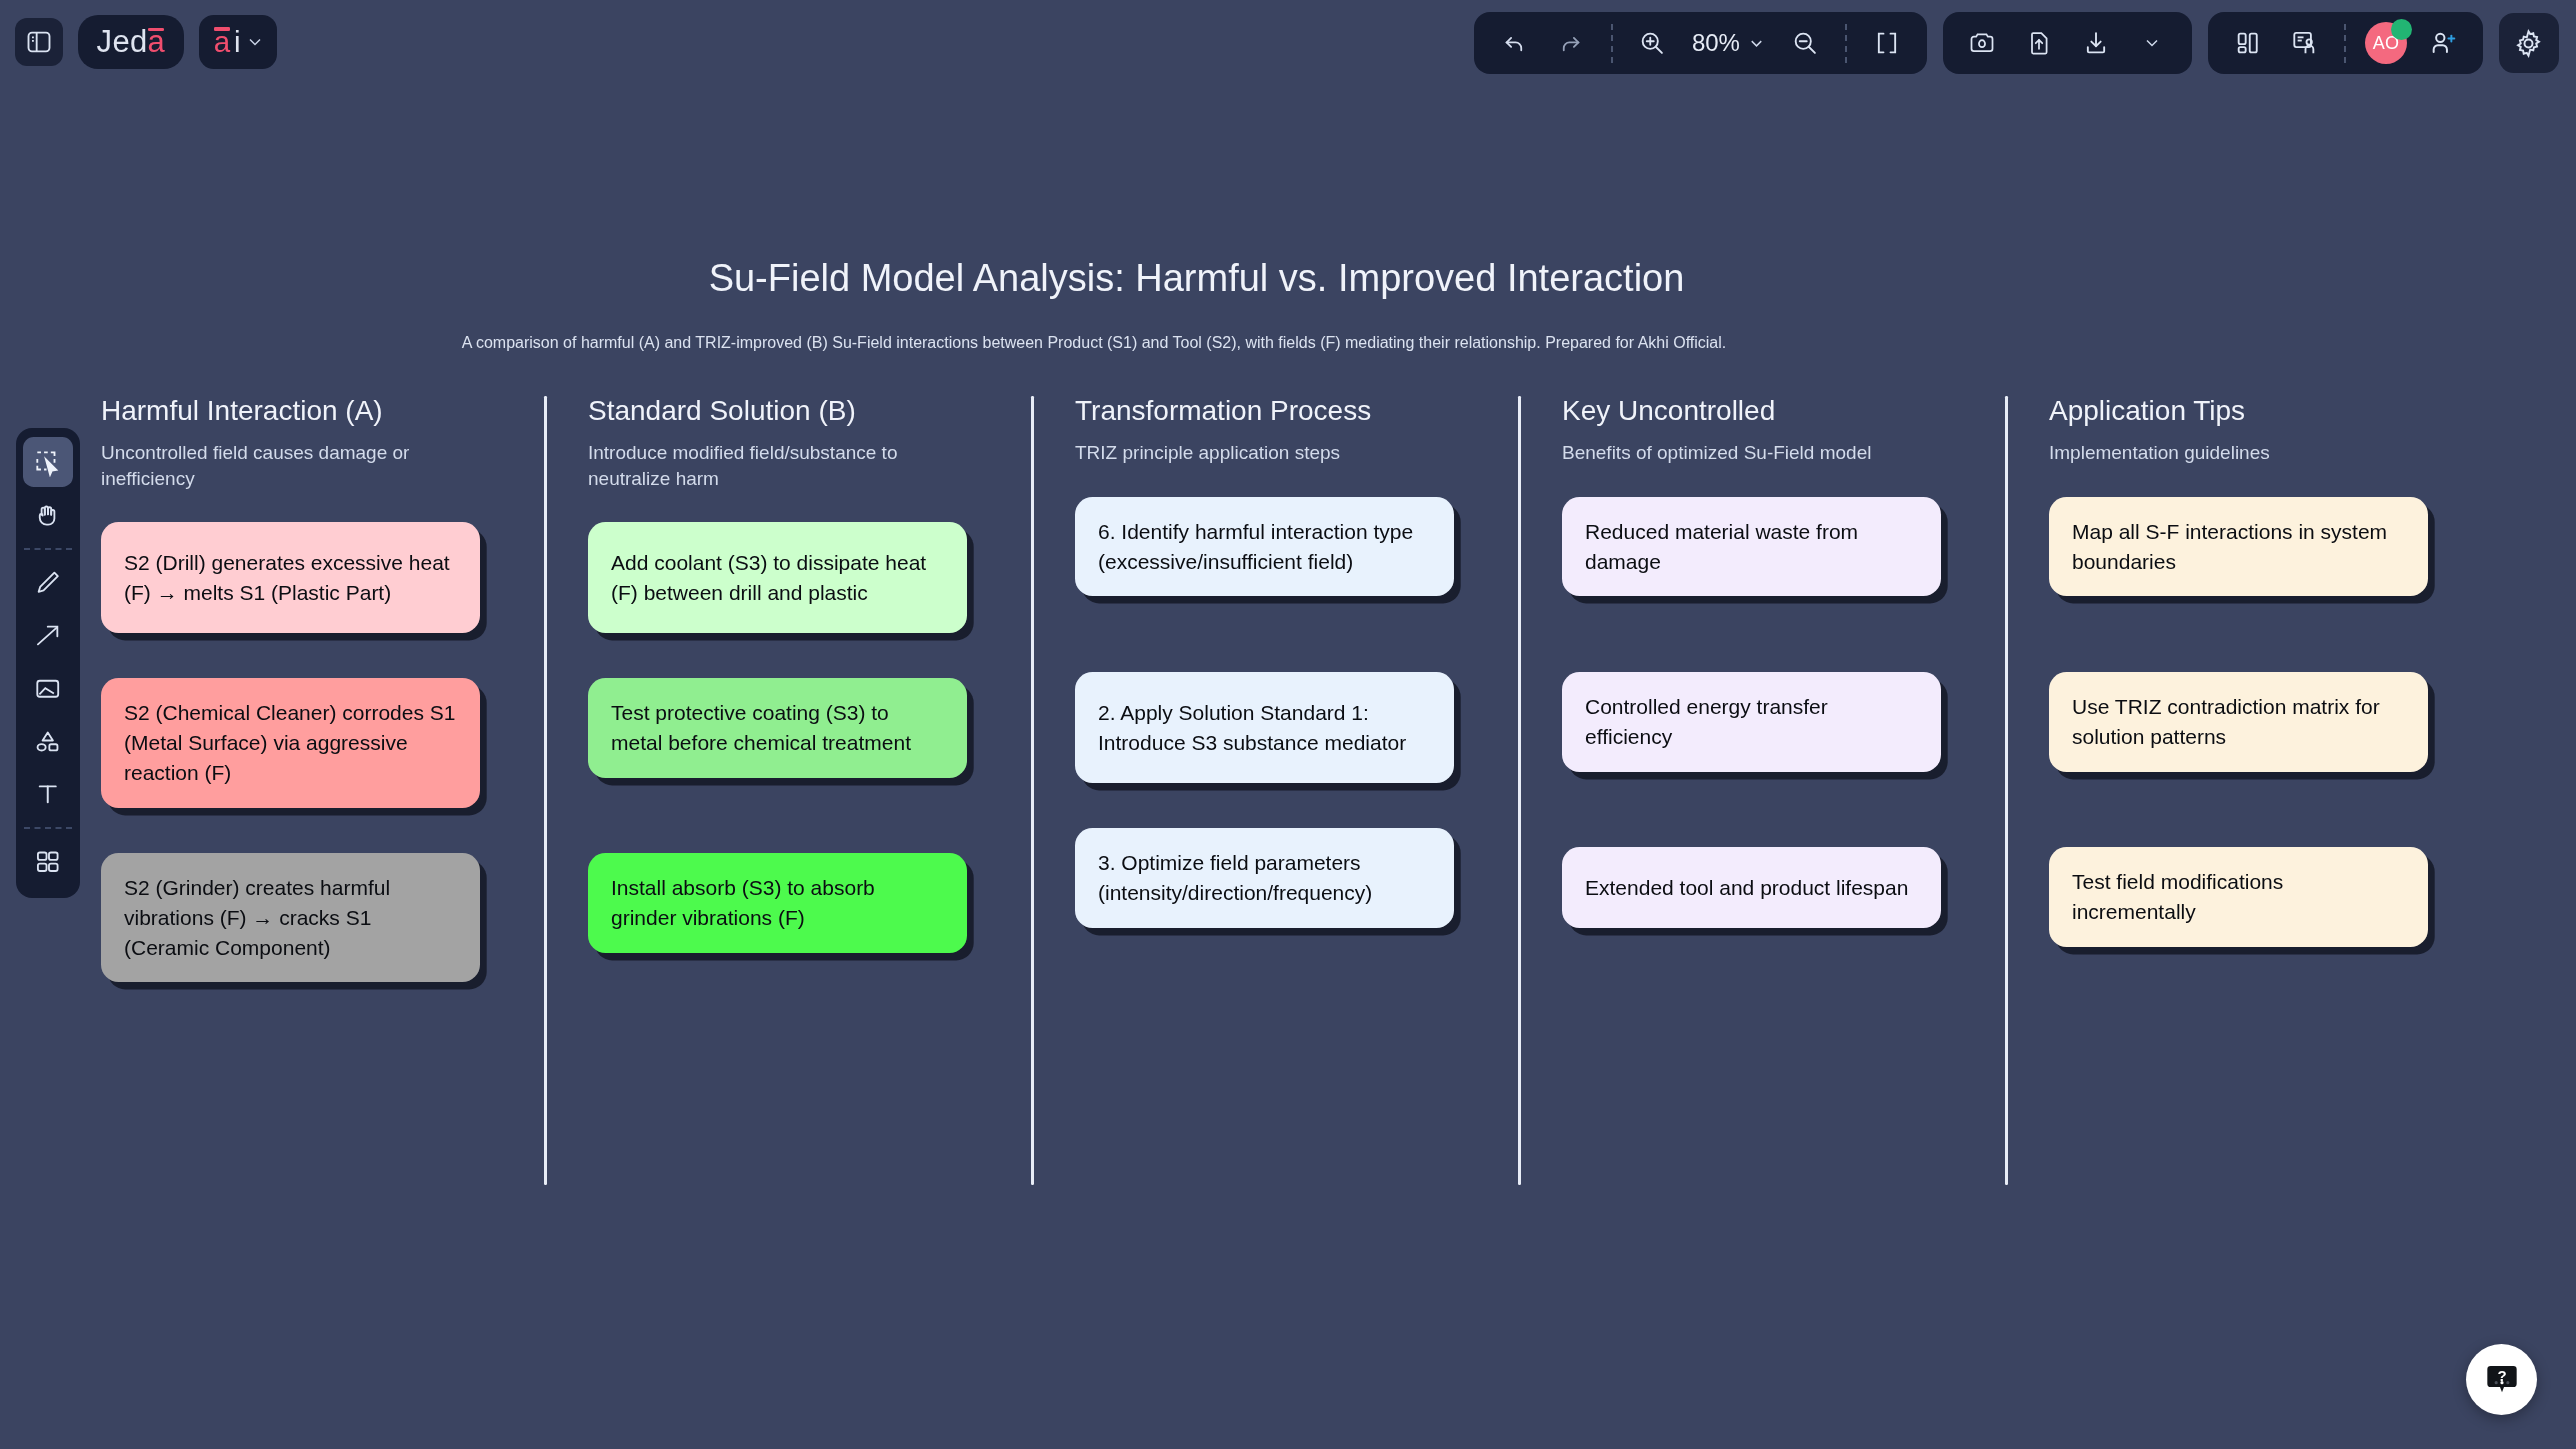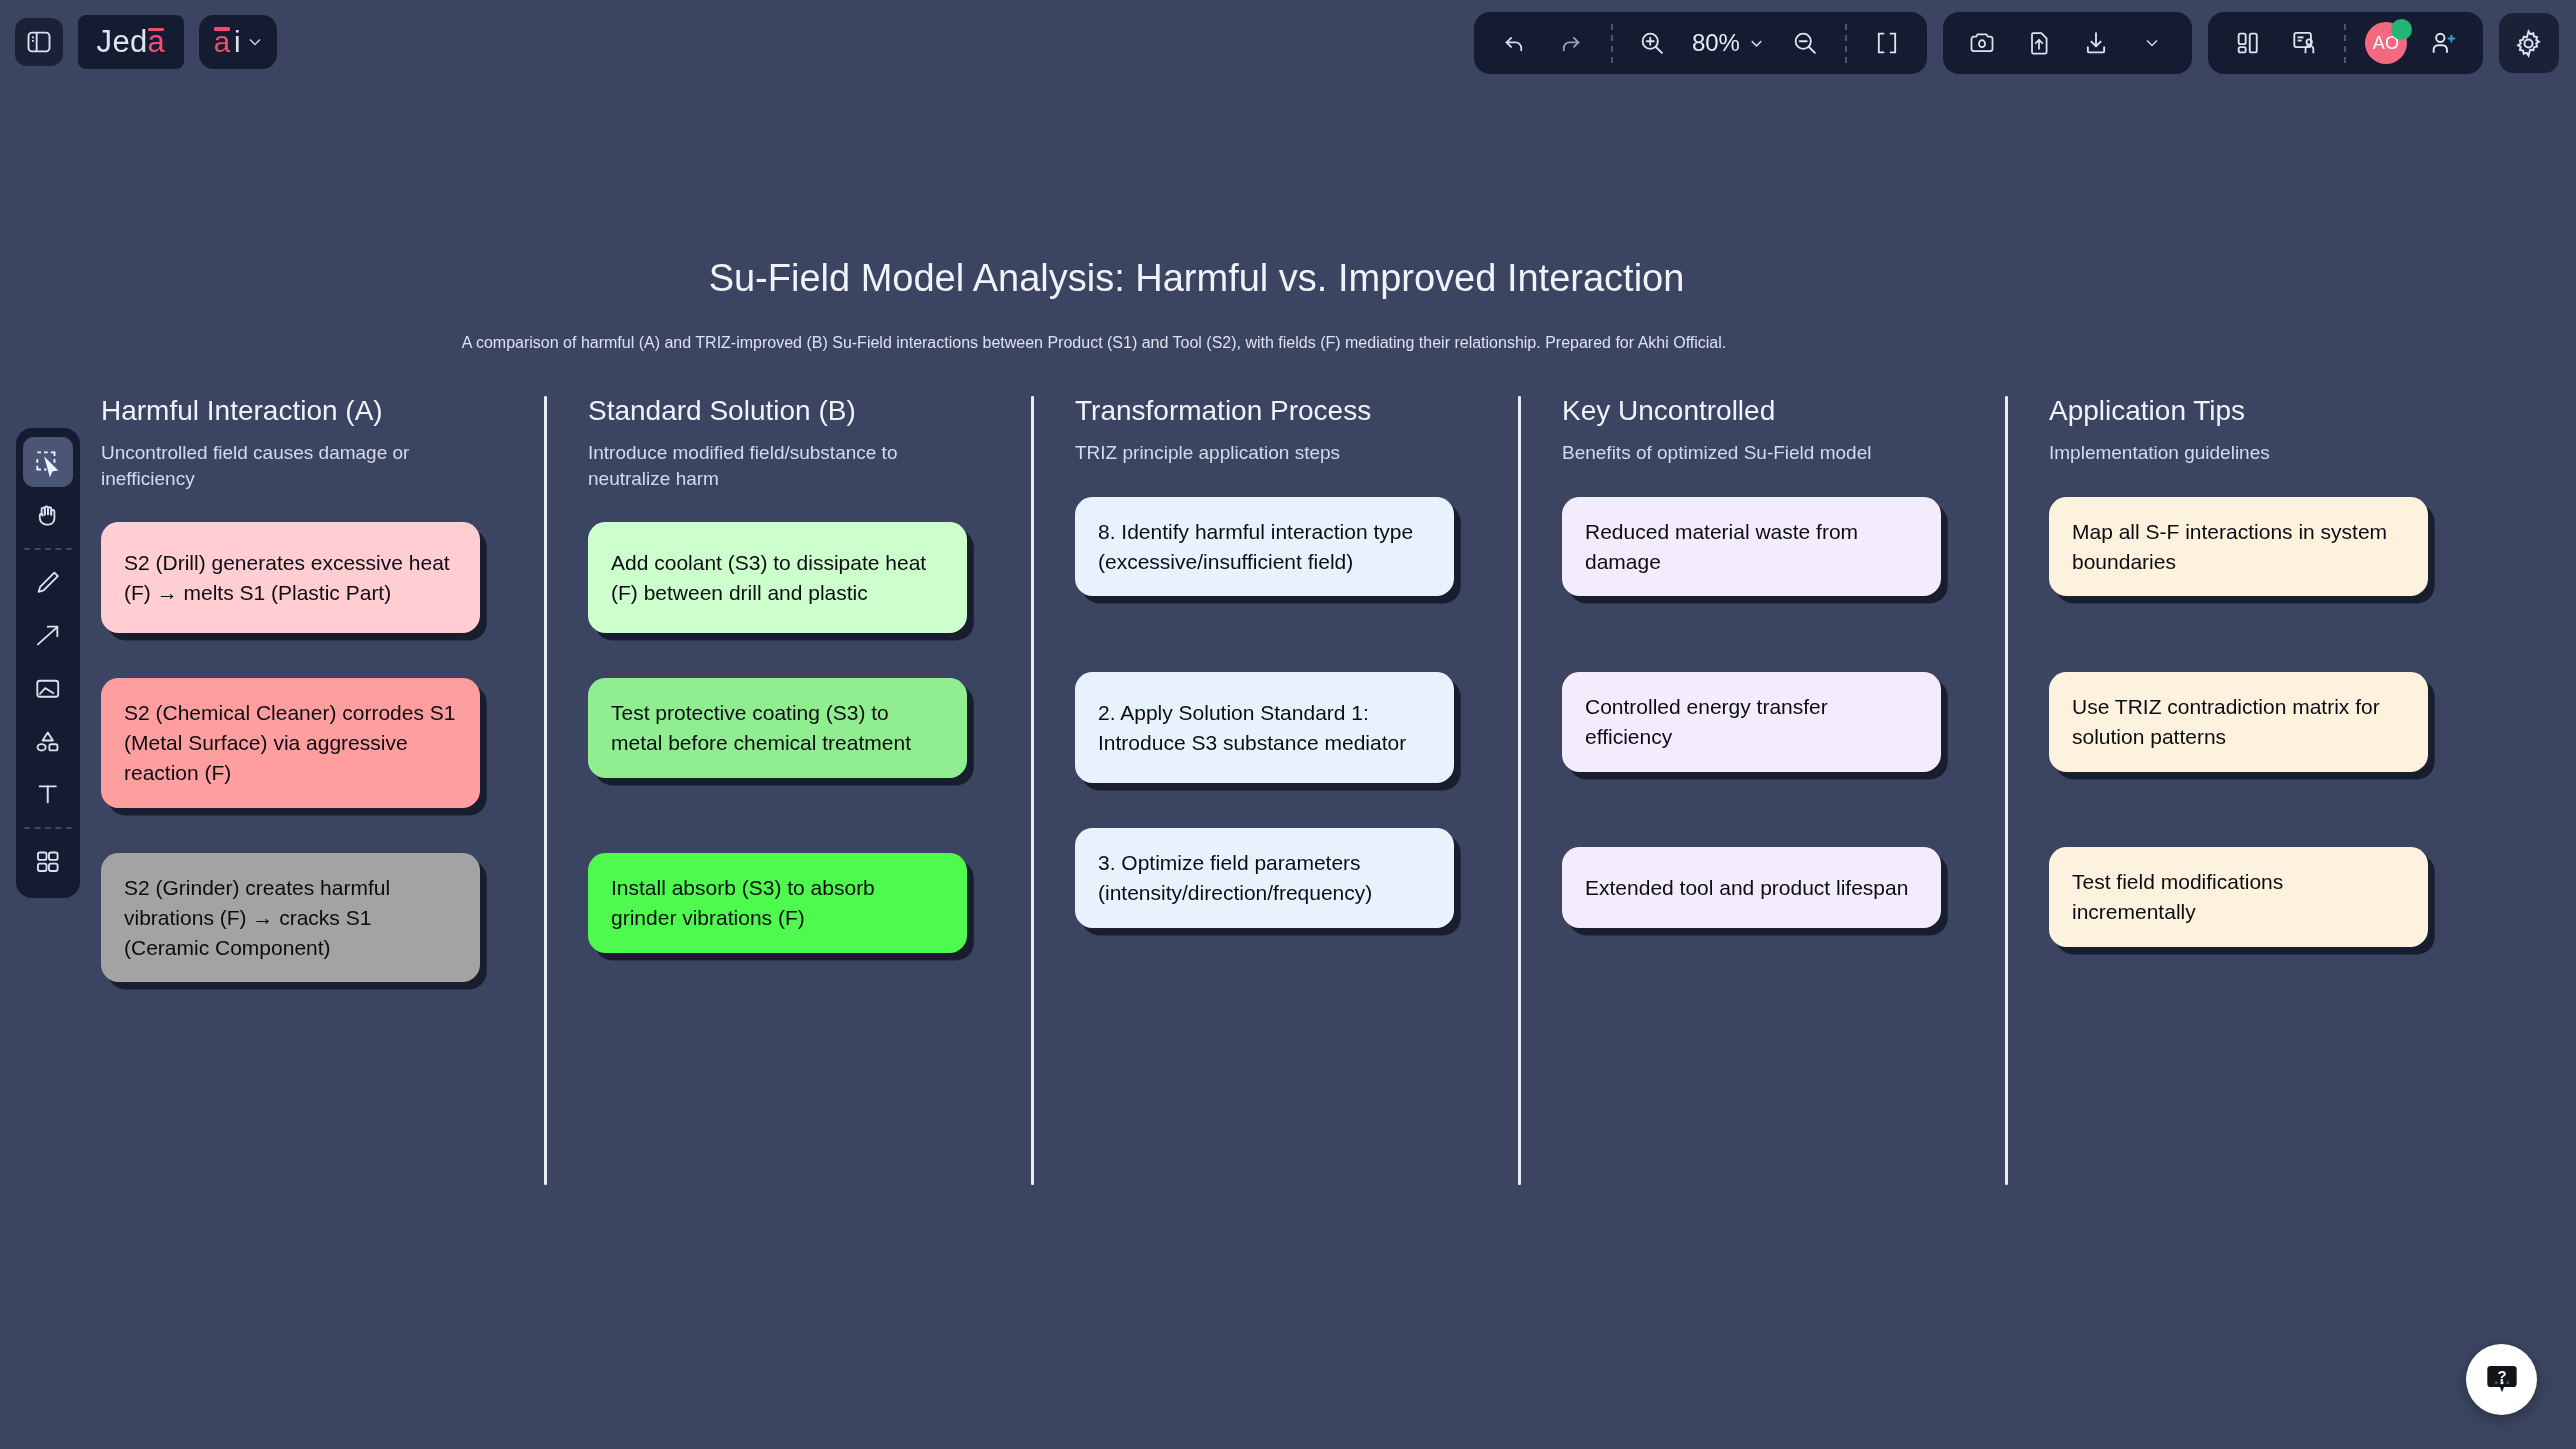--- a/index.html
+++ b/index.html
@@ -19,21 +19,21 @@
   .tb-left { position: absolute; left: 14.8px; top: 14.8px; display: flex; align-items: center; gap: 14.8px; }
   .tb-right { position: absolute; right: 17.5px; top: 12px; display: flex; align-items: center; gap: 16px; }
 
   .icon-btn {
     width: 48px; height: 48px; border-radius: 12px;
     background: #1b2238;
     display: flex; align-items: center; justify-content: center;
     cursor: pointer;
   }
   .brand-pill {
-    height: 54px; padding: 0 19px; border-radius: 8px; background: #151c31;
+    height: 54px; padding: 0 19px; border-radius: 20px; background: #151c31;
     display: flex; align-items: center; justify-content: center;
     font-size: 31px; letter-spacing: 0.3px; color: #dfe4f0;
   }
   .brand-pill .accent { color: #f04e6e; }
   .brand-pill .macron { position: relative; display: inline-block; }
   .brand-pill .macron::before {
     content: ""; position: absolute; left: 0.7px; right: 0.7px; top: 4px; height: 3.4px;
     background: #f04e6e; border-radius: 1.3px;
   }
   .ai-pill {
@@ -413,21 +413,21 @@
           <span>Install absorb (S3) to absorb grinder vibrations (F)</span>
         </div>
       </div>
     </div>
     <div class="col">
       <div class="col-div"></div>
       <div class="col-title">Transformation Process</div>
       <div class="col-sub">TRIZ principle application steps</div>
       <div class="cards">
         <div class="card" style="background: rgb(232, 242, 253); min-height: 81px; margin-bottom: 76px;">
-          <span>8. Identify harmful interaction type (excessive/insufficient field)</span>
+          <span>6. Identify harmful interaction type (excessive/insufficient field)</span>
         </div>
         <div class="card" style="background: rgb(232, 242, 253); min-height: 111px; margin-bottom: 45px;">
           <span>2. Apply Solution Standard 1: Introduce S3 substance mediator</span>
         </div>
         <div class="card" style="background: rgb(232, 242, 253); min-height: 81px; margin-bottom: 0px;">
           <span>3. Optimize field parameters (intensity/direction/frequency)</span>
         </div>
       </div>
     </div>
     <div class="col">

